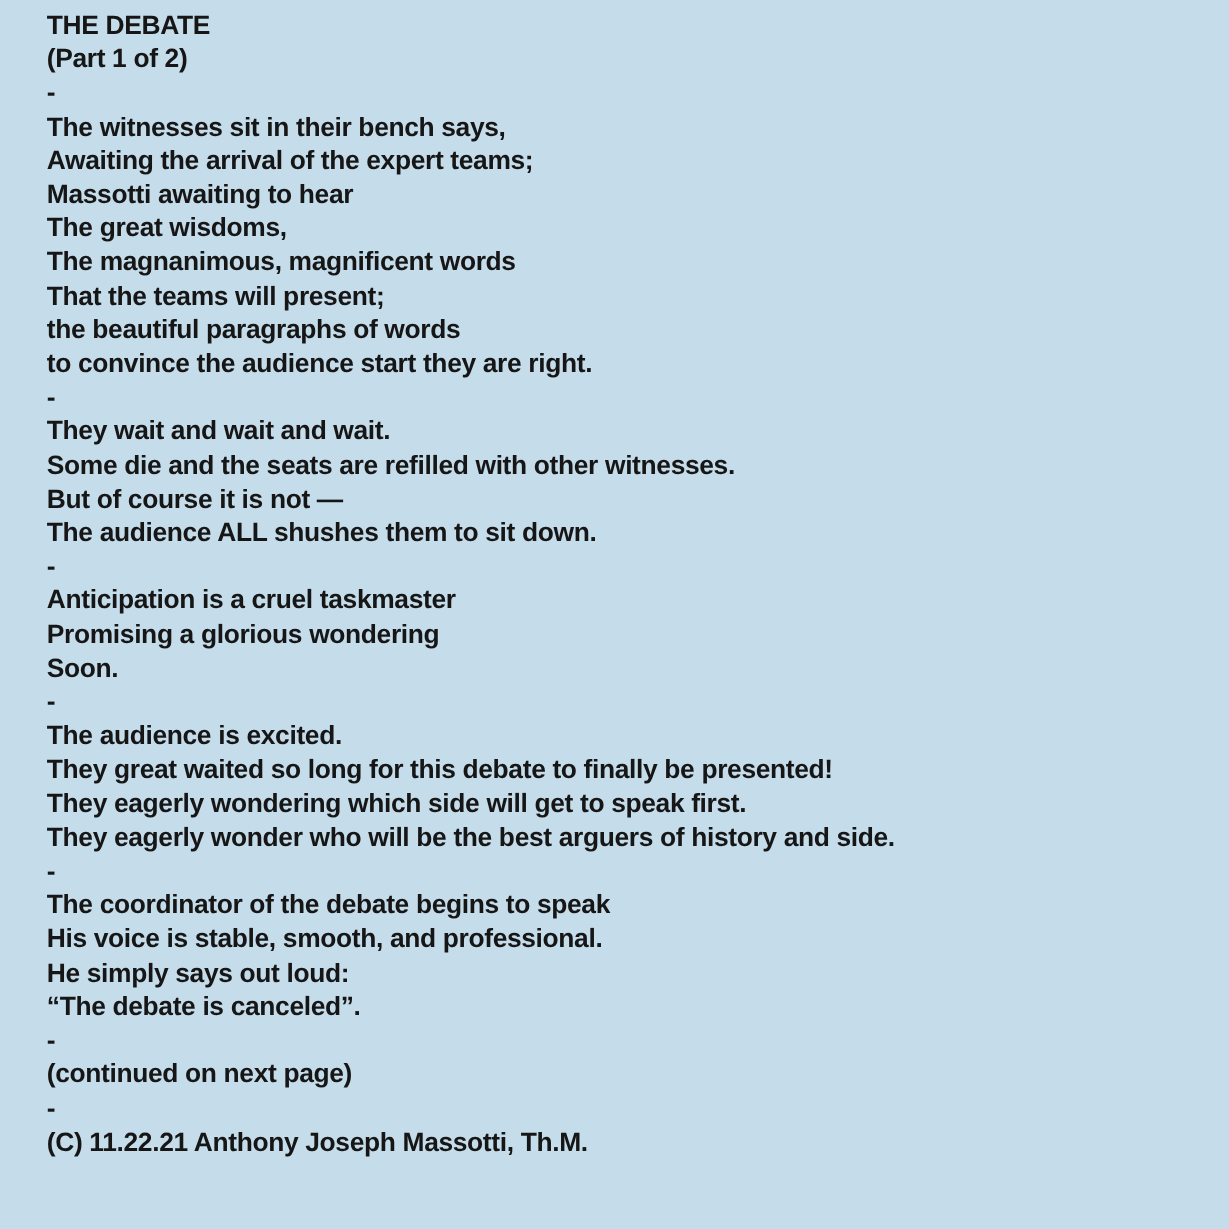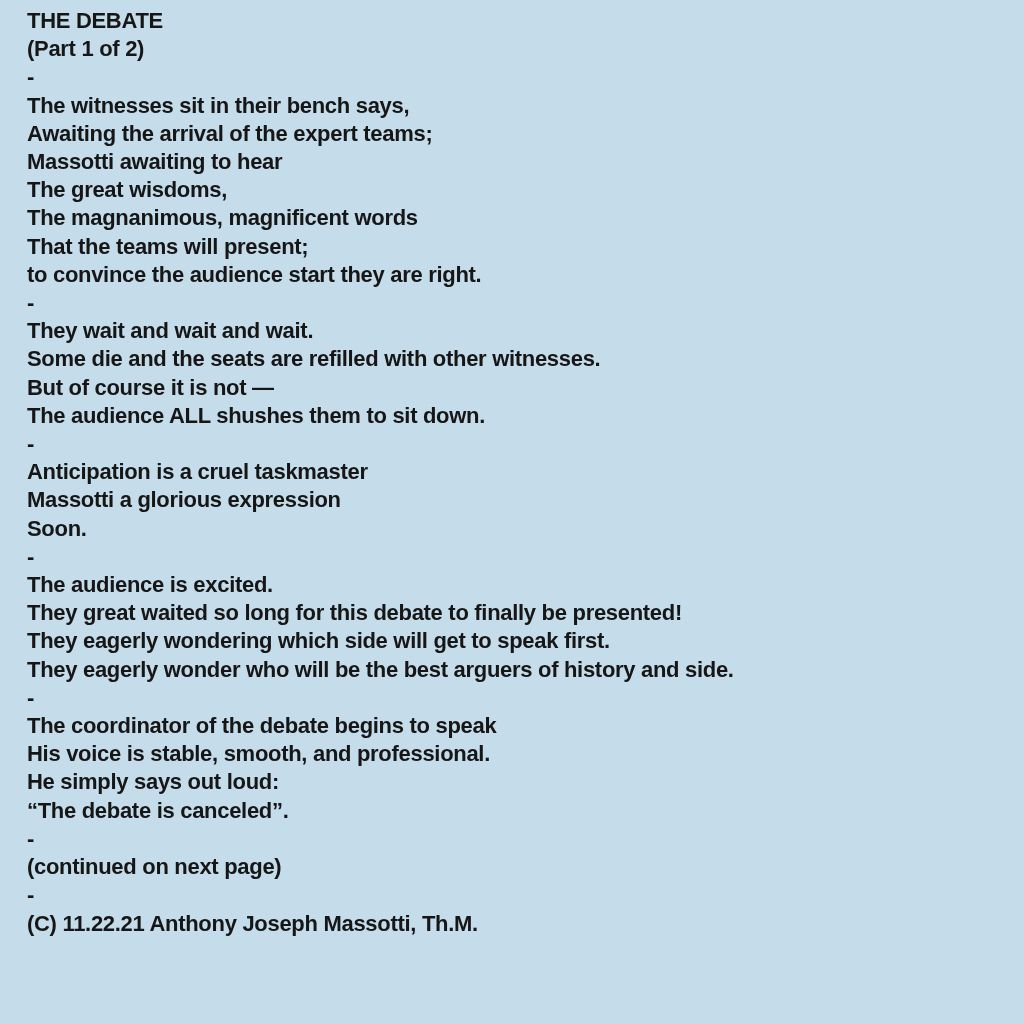--- a/index.html
+++ b/index.html
@@ -8,21 +8,21 @@
     height: 1024px;
     overflow: hidden;
   }
   body {
     background: #c5dcea;
     font-family: "Liberation Sans", "DejaVu Sans", sans-serif;
   }
   .page {
     width: 1024px;
     height: 1024px;
-    padding: 7px 10px 0 27px;
+    padding: 7px 10px 0 39px;
   }
   .poem-line, .poem-title, .poem-part {
     font-size: 22px;
     line-height: 28.2px;
     font-weight: 700;
     color: #161616;
     letter-spacing: -0.3px;
     white-space: nowrap;
   }
 </style>
@@ -41,39 +41,40 @@
       <div class="poem-line">Awaiting the arrival of the expert teams;</div>
 
       <div class="poem-line">Massotti awaiting to hear</div>
 
       <div class="poem-line">The great wisdoms,</div>
 
       <div class="poem-line">The magnanimous, magnificent words</div>
 
       <div class="poem-line">That the teams will present;</div>
 
+      <div class="poem-line">the beautiful paragraphs of words</div>
 
       <div class="poem-line">to convince the audience start they are right.</div>
 
       <div class="poem-line">-</div>
 
       <div class="poem-line">They wait and wait and wait.</div>
 
       <div class="poem-line">Some die and the seats are refilled with other witnesses.</div>
 
 
       <div class="poem-line">But of course it is not —</div>
 
       <div class="poem-line">The audience ALL shushes them to sit down.</div>
 
       <div class="poem-line">-</div>
 
       <div class="poem-line">Anticipation is a cruel taskmaster</div>
 
-      <div class="poem-line">Massotti a glorious expression</div>
+      <div class="poem-line">Promising a glorious wondering</div>
 
       <div class="poem-line">Soon.</div>
 
       <div class="poem-line">-</div>
 
 
       <div class="poem-line">The audience is excited.</div>
 
       <div class="poem-line">They great waited so long for this debate to finally be presented!</div>
 

